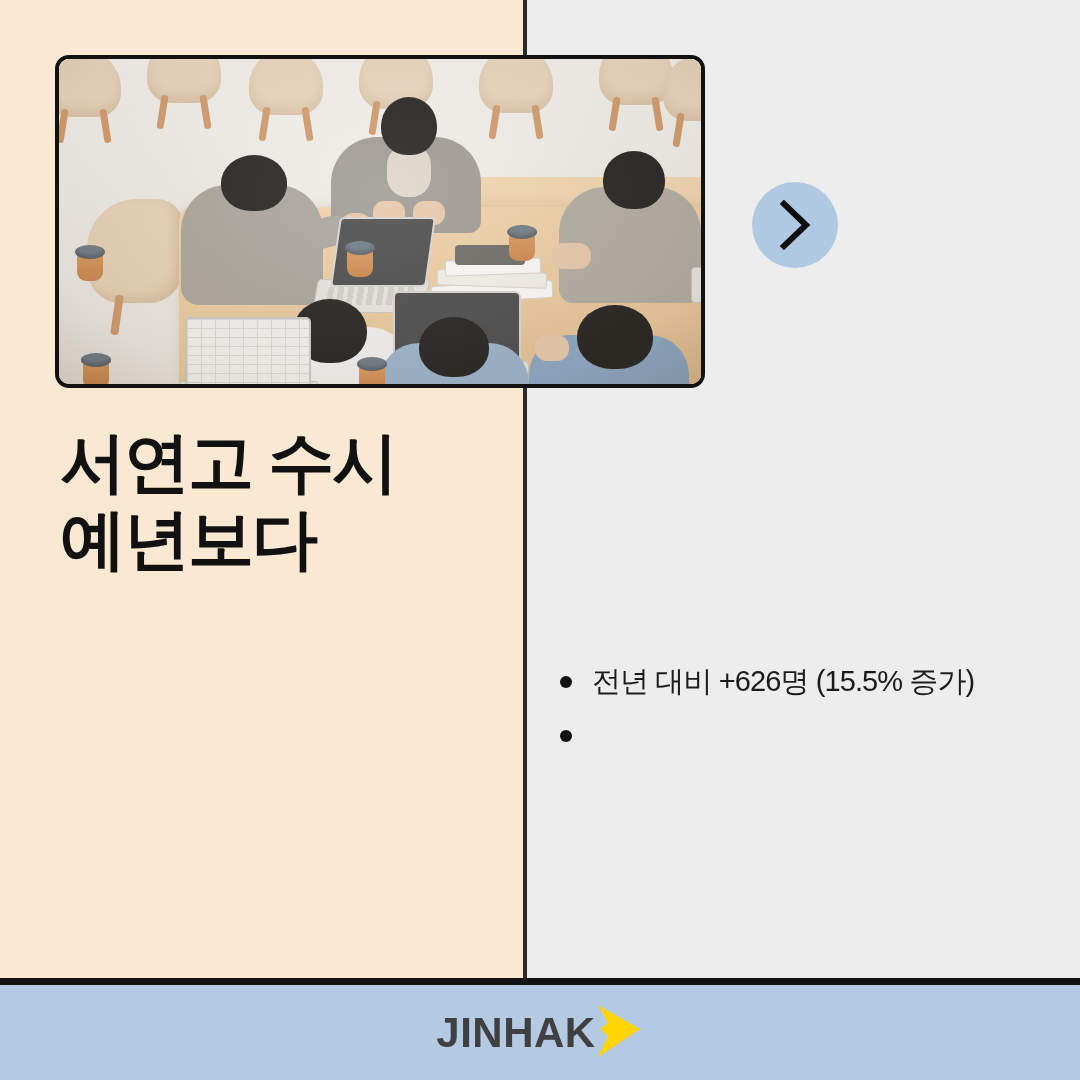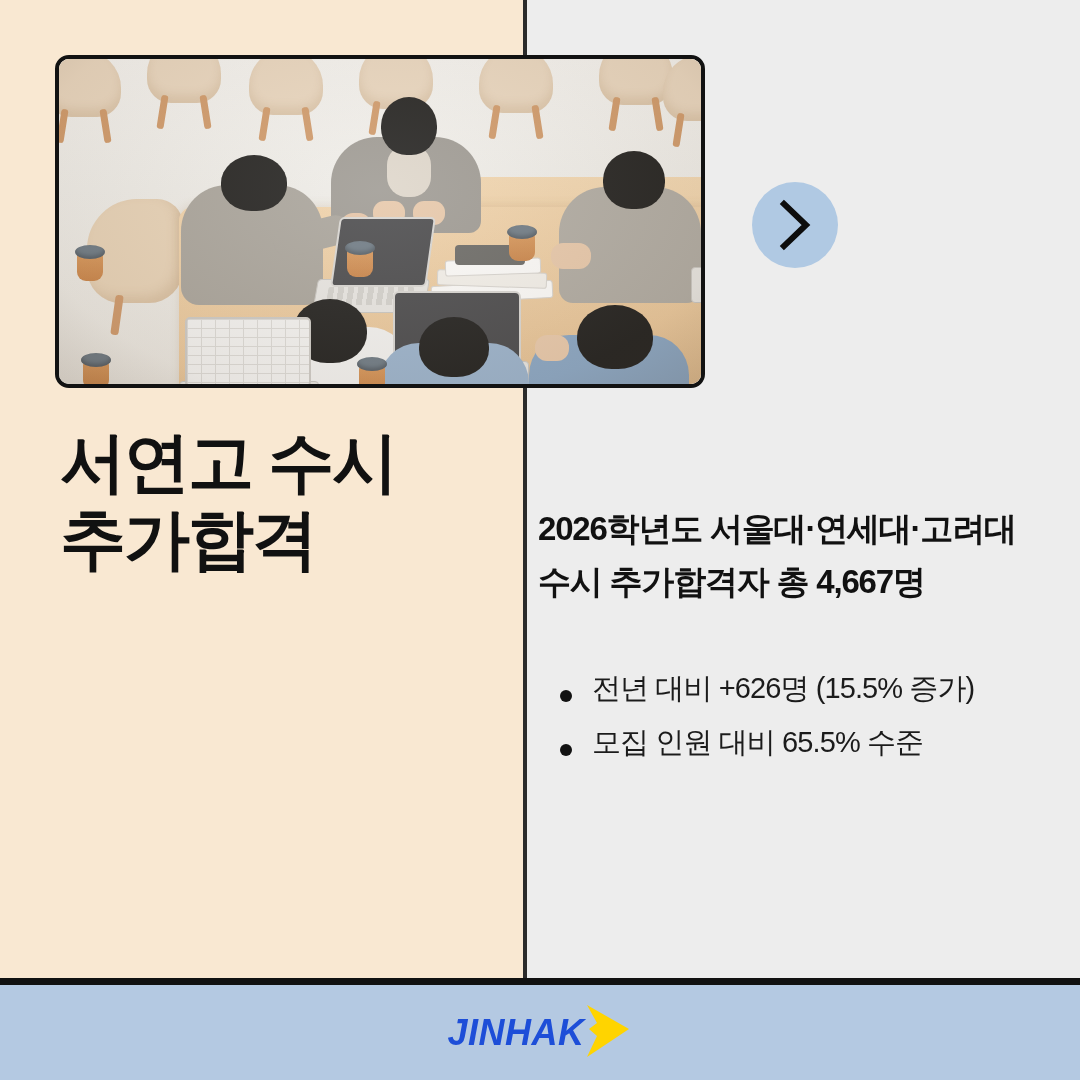--- a/index.html
+++ b/index.html
@@ -333,21 +333,21 @@
     position: absolute;
     left: 560px;
     top: 662px;
     width: 500px;
     margin: 0;
     padding: 0;
     list-style: none;
   }
   .bullet-item {
     display: flex;
-    align-items: center;
+    align-items: flex-start;
     height: 54px;
     color: #1b1b1b;
     font-size: 29px;
     font-weight: 500;
     letter-spacing: -0.9px;
   }
   .bullet-dot {
     flex: 0 0 auto;
     width: 12px;
     height: 12px;
@@ -380,24 +380,23 @@
     display: flex;
     align-items: center;
     justify-content: center;
   }
   .logo {
     display: flex;
     align-items: center;
     gap: 2px;
   }
   .logo-word {
-    color: #1d4ed8;
-    font-size: 36px;
+    color: #404040;
+    font-size: 42px;
     font-weight: 800;
-    font-style: italic;
     letter-spacing: 0.5px;
     line-height: 1;
   }
   .logo-chevron { display: block; margin-left: -4px; }
 </style>
 </head>
 <body>
 
 <div id="card">
 
@@ -506,36 +505,31 @@
   <div class="arrow-button">
     <span>
       <svg width="38" height="52" viewBox="0 0 38 52" aria-hidden="true">
         <path d="M8 5 L30 26 L8 47" fill="none" stroke="#0d0d0d" stroke-width="6" stroke-linecap="square" stroke-linejoin="miter"></path>
       </svg>
     </span>
   </div>
 
   <div class="headline">
     <span class="hl-line">서연고 수시</span>
-    <span class="hl-line">추가합격</span>
+    <span class="hl-line">예년보다</span>
   </div>
 
-  <div class="right-heading">
-    <span class="rh-line">2026학년도 서울대·연세대·고려대</span>
-    <span class="rh-line">수시 추가합격자 총 4,667명</span>
-  </div>
 
   <ul class="bullet-list">
     <li class="bullet-item">
       <span class="bullet-dot"></span>
       <span class="bullet-text">전년 대비 +626명 (15.5% 증가)</span>
     </li>
     <li class="bullet-item">
       <span class="bullet-dot"></span>
-      <span class="bullet-text">모집 인원 대비 65.5% 수준</span>
     </li>
   </ul>
 
 
   <div class="footer">
     <div class="logo">
       <span class="logo-word">JINHAK</span>
       <span class="logo-chevron">
         <svg width="50" height="56" viewBox="0 0 50 56" aria-hidden="true">
           <path d="M4 2 L46 26 L4 54 L14 33 L6 26 L14 20 Z" fill="#FFD400"></path>

